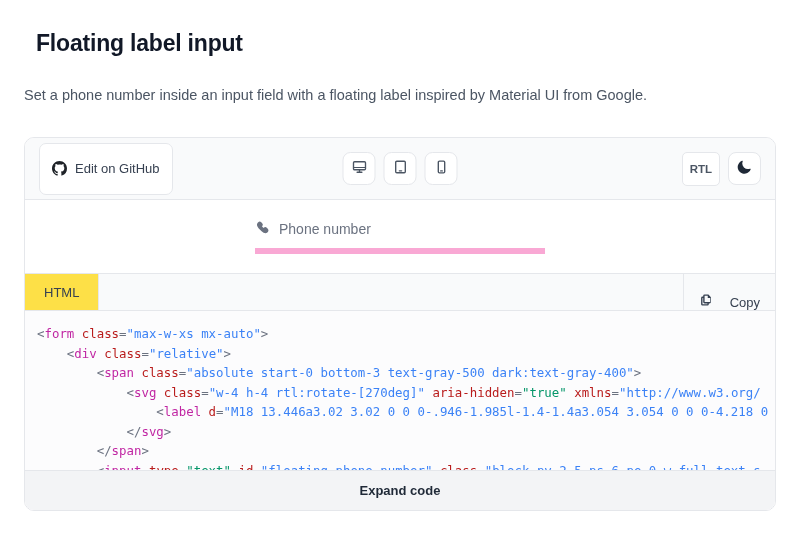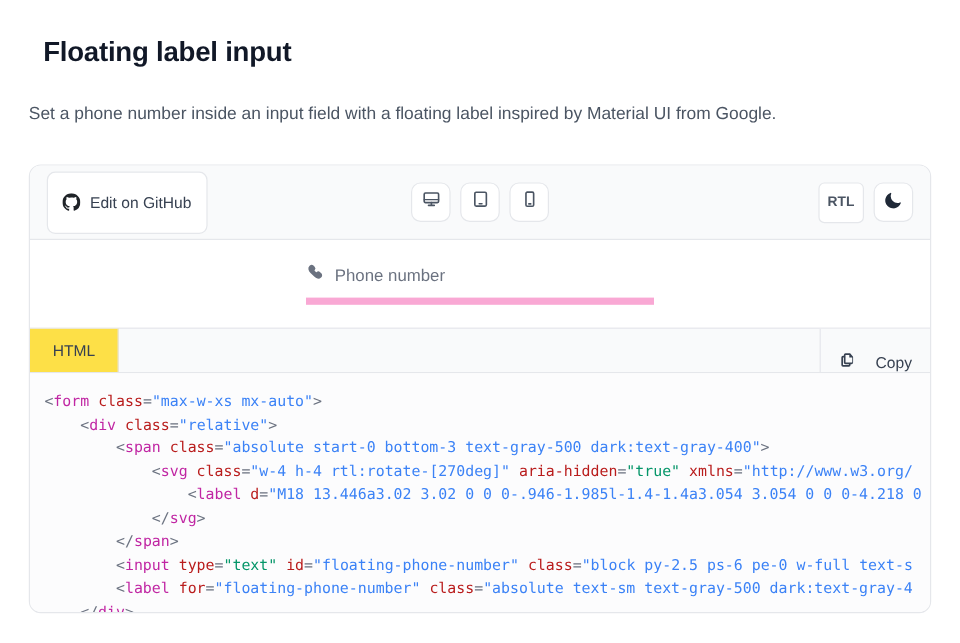--- a/index.html
+++ b/index.html
@@ -293,16 +293,19 @@
       <pre class="code" id="code-pre"><span><span class="t-punct">&lt;</span><span class="t-tag">form</span><span class="t-punct"> </span><span class="t-attr">class</span><span class="t-punct">=</span><span class="t-val">"max-w-xs mx-auto"</span><span class="t-punct">&gt;</span></span>
 <span><span class="t-punct">    &lt;</span><span class="t-tag">div</span><span class="t-punct"> </span><span class="t-attr">class</span><span class="t-punct">=</span><span class="t-val">"relative"</span><span class="t-punct">&gt;</span></span>
 <span><span class="t-punct">        &lt;</span><span class="t-tag">span</span><span class="t-punct"> </span><span class="t-attr">class</span><span class="t-punct">=</span><span class="t-val">"absolute start-0 bottom-3 text-gray-500 dark:text-gray-400"</span><span class="t-punct">&gt;</span></span>
 <span><span class="t-punct">            &lt;</span><span class="t-tag">svg</span><span class="t-punct"> </span><span class="t-attr">class</span><span class="t-punct">=</span><span class="t-val">"w-4 h-4 rtl:rotate-[270deg]"</span><span class="t-punct"> </span><span class="t-attr">aria-hidden</span><span class="t-punct">=</span><span class="t-valg">"true"</span><span class="t-punct"> </span><span class="t-attr">xmlns</span><span class="t-punct">=</span><span class="t-val">"http://www.w3.org/</span></span>
 <span><span class="t-punct">                &lt;</span><span class="t-tag">label</span><span class="t-punct"> </span><span class="t-attr">d</span><span class="t-punct">=</span><span class="t-val">"M18 13.446a3.02 3.02 0 0 0-.946-1.985l-1.4-1.4a3.054 3.054 0 0 0-4.218 0</span></span>
 <span><span class="t-punct">            &lt;/</span><span class="t-tag">svg</span><span class="t-punct">&gt;</span></span>
 <span><span class="t-punct">        &lt;/</span><span class="t-tag">span</span><span class="t-punct">&gt;</span></span>
 <span><span class="t-punct">        &lt;</span><span class="t-tag">input</span><span class="t-punct"> </span><span class="t-attr">type</span><span class="t-punct">=</span><span class="t-valg">"text"</span><span class="t-punct"> </span><span class="t-attr">id</span><span class="t-punct">=</span><span class="t-val">"floating-phone-number"</span><span class="t-punct"> </span><span class="t-attr">class</span><span class="t-punct">=</span><span class="t-val">"block py-2.5 ps-6 pe-0 w-full text-s</span></span>
 <span><span class="t-punct">        &lt;</span><span class="t-tag">label</span><span class="t-punct"> </span><span class="t-attr">for</span><span class="t-punct">=</span><span class="t-val">"floating-phone-number"</span><span class="t-punct"> </span><span class="t-attr">class</span><span class="t-punct">=</span><span class="t-val">"absolute text-sm text-gray-500 dark:text-gray-4</span></span>
 <span><span class="t-punct">    &lt;/</span><span class="t-tag">div</span><span class="t-punct">&gt;</span></span></pre>
+      <div class="expand-bar">
+        <span>Expand code</span>
+      </div>
     </div>
 
   </div>
 </div>
 
 </body></html>

